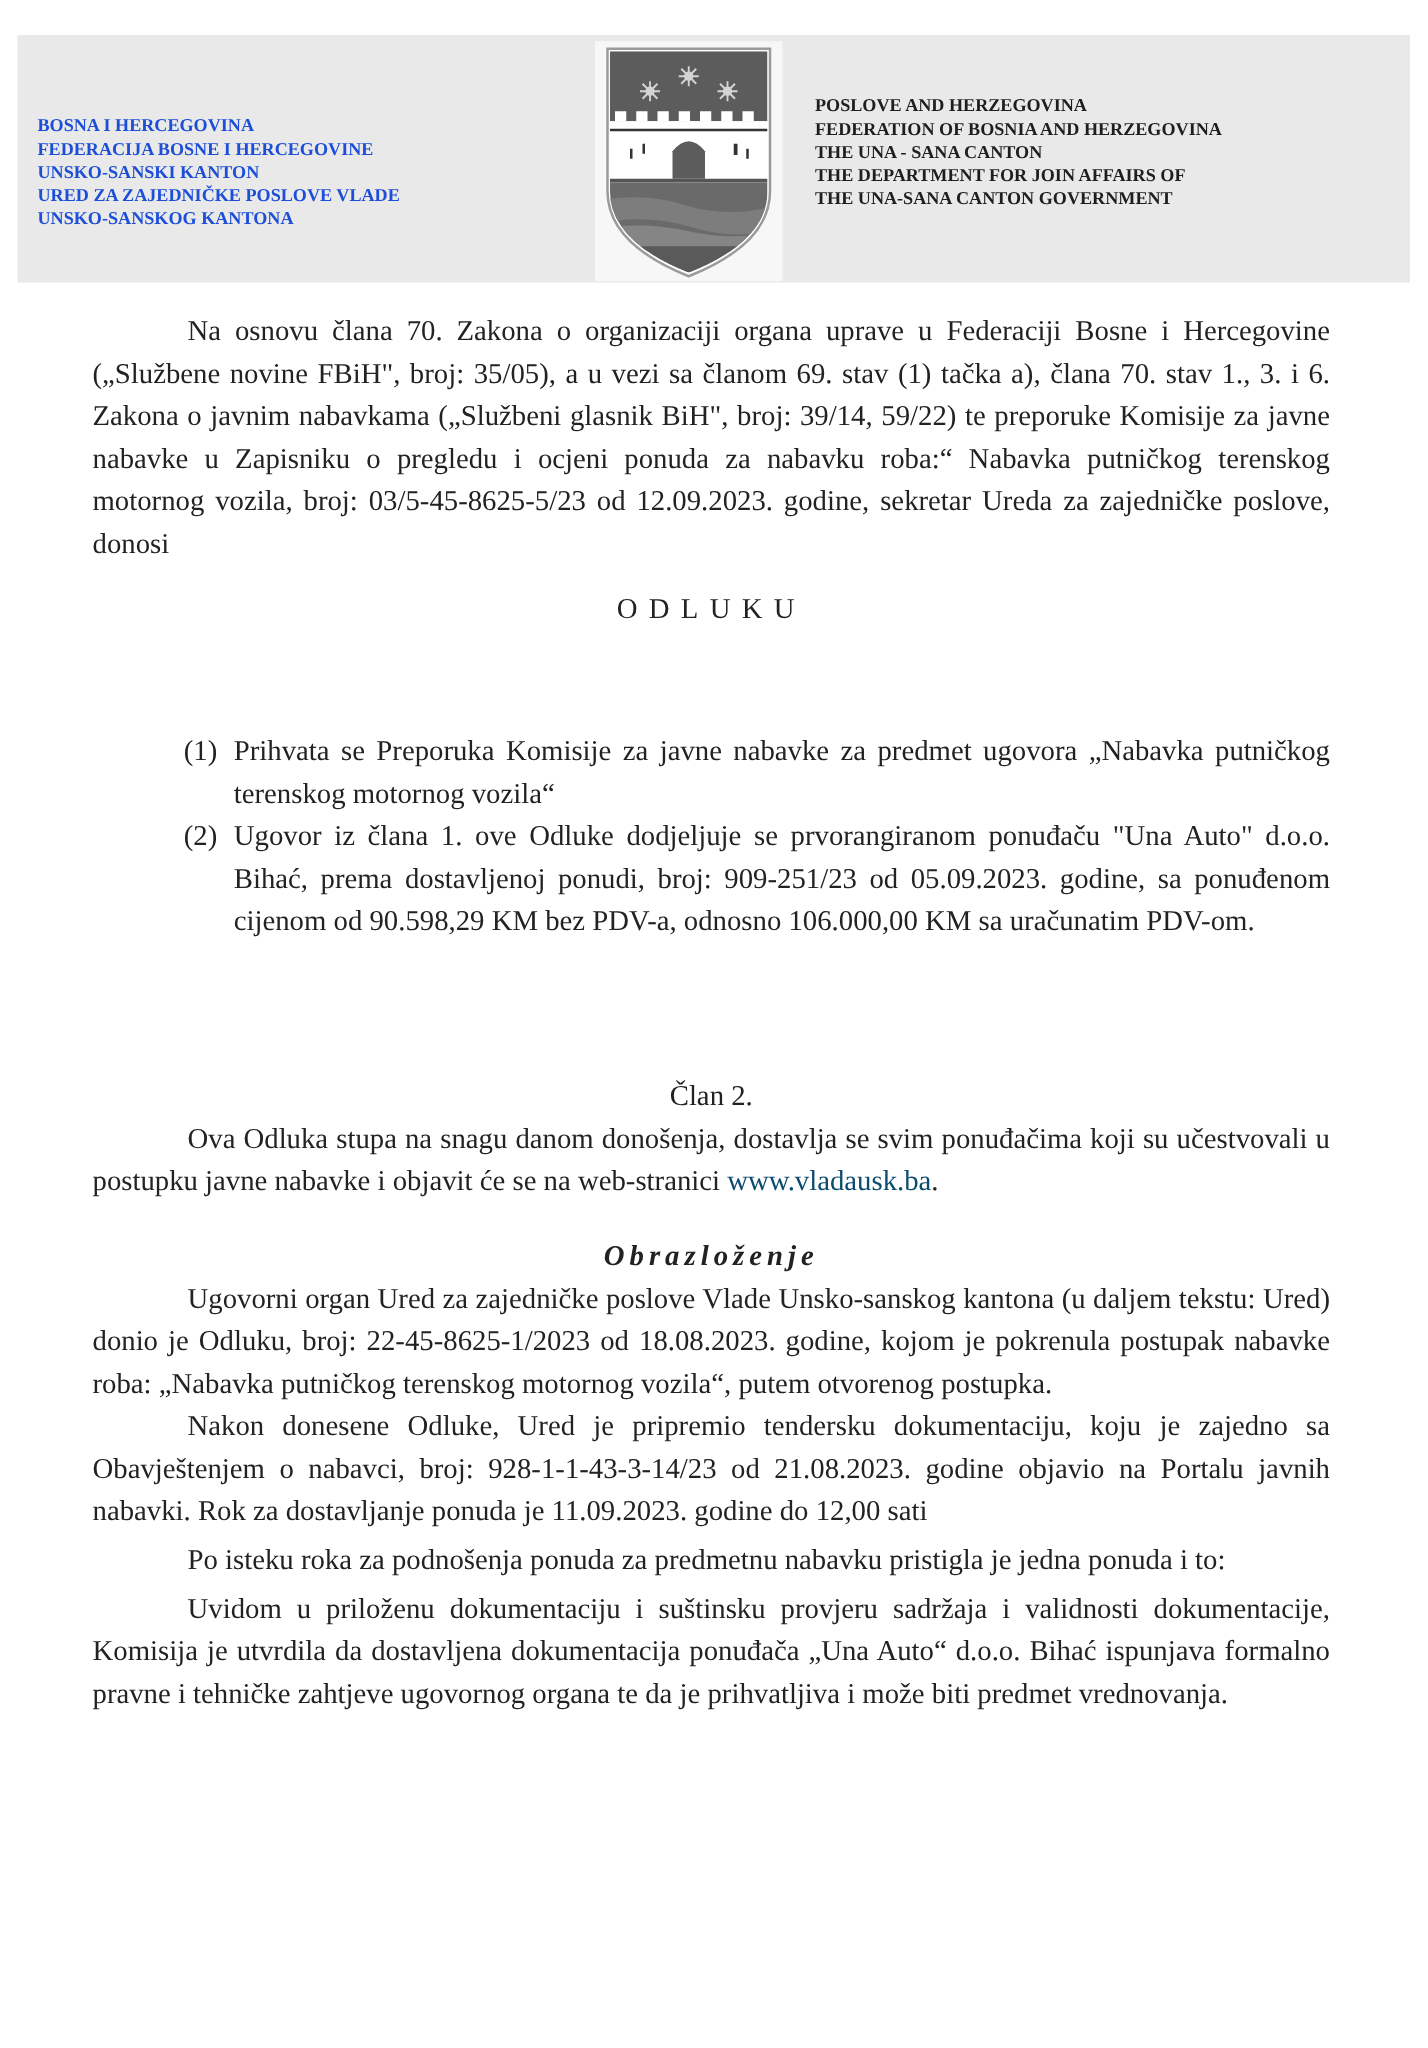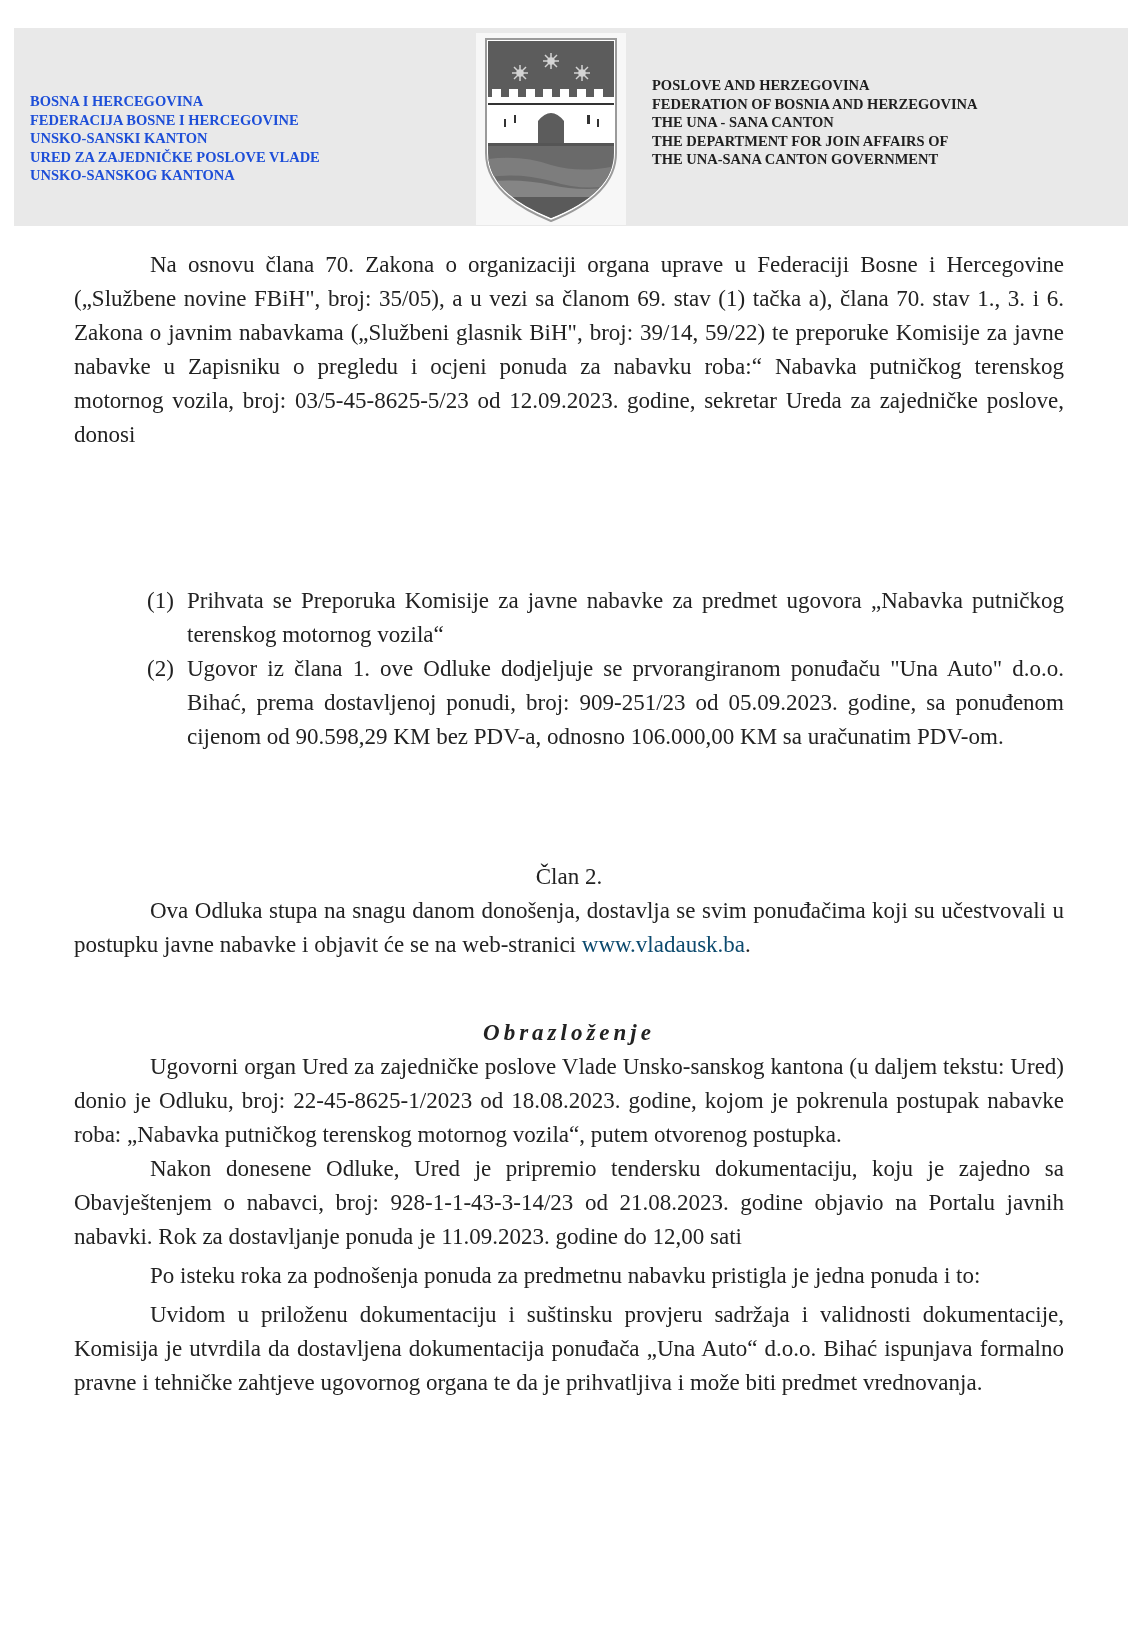--- a/index.html
+++ b/index.html
@@ -37,21 +37,21 @@
     .indent { text-indent: 76px; }
     .center { text-align: center; }
     .p { margin: 0; }
     .title-spaced { letter-spacing: 9px; font-size: 23px; }
     .clan { text-align: center; margin: 0; }
     .enum {
       display: flex; margin: 0;
     }
     .enum .num { flex: 0 0 40px; padding-left: 73px; white-space: nowrap; }
     .enum .txt { flex: 1; text-align: justify; }
-    .italic-bold { font-style: italic; font-weight: bold; letter-spacing: 4px; text-align: center; margin-top: 28px; }
+    .italic-bold { font-style: italic; font-weight: bold; letter-spacing: 4px; text-align: center; }
     a.link { color: #0c4a6e; }
     .list1 { padding-left: 74px; margin: 0; }
   </style>
 </head>
 <body>
 
 <div class="header"></div>
 
 <div class="header-left">
   <div>BOSNA I HERCEGOVINA</div>
@@ -127,20 +127,21 @@
   <div>THE UNA - SANA CANTON</div>
   <div>THE DEPARTMENT FOR JOIN AFFAIRS OF</div>
   <div>THE UNA-SANA CANTON GOVERNMENT</div>
 </div>
 
 <div class="body-text" style="top:248px;">
   <p class="p indent">Na osnovu člana 70. Zakona o organizaciji organa uprave u Federaciji Bosne i Hercegovine („Službene novine FBiH", broj: 35/05), a u vezi sa članom 69. stav (1) tačka a), člana 70. stav 1., 3. i 6. Zakona o javnim nabavkama („Službeni glasnik BiH", broj: 39/14, 59/22) te preporuke Komisije za javne nabavke u Zapisniku o pregledu i ocjeni ponuda za nabavku roba:“ Nabavka putničkog terenskog motornog vozila, broj: 03/5-45-8625-5/23 od 12.09.2023. godine, sekretar Ureda za zajedničke poslove, donosi</p>
 </div>
 
 <div class="body-text center" style="top:470px;">
+  <div class="title-spaced">ODLUKU</div>
 </div>
 
 <div class="body-text" style="top:584px;">
   <div class="enum">
     <span class="num">(1)</span>
     <span class="txt">Prihvata se Preporuka Komisije za javne nabavke za predmet ugovora „Nabavka putničkog terenskog motornog vozila“</span>
   </div>
   <div class="enum">
     <span class="num">(2)</span>
     <span class="txt">Ugovor iz člana 1. ove Odluke dodjeljuje se prvorangiranom ponuđaču "Una Auto" d.o.o. Bihać, prema dostavljenoj ponudi, broj: 909-251/23 od 05.09.2023. godine, sa ponuđenom cijenom od 90.598,29 KM bez PDV-a, odnosno 106.000,00 KM sa uračunatim PDV-om.</span>

